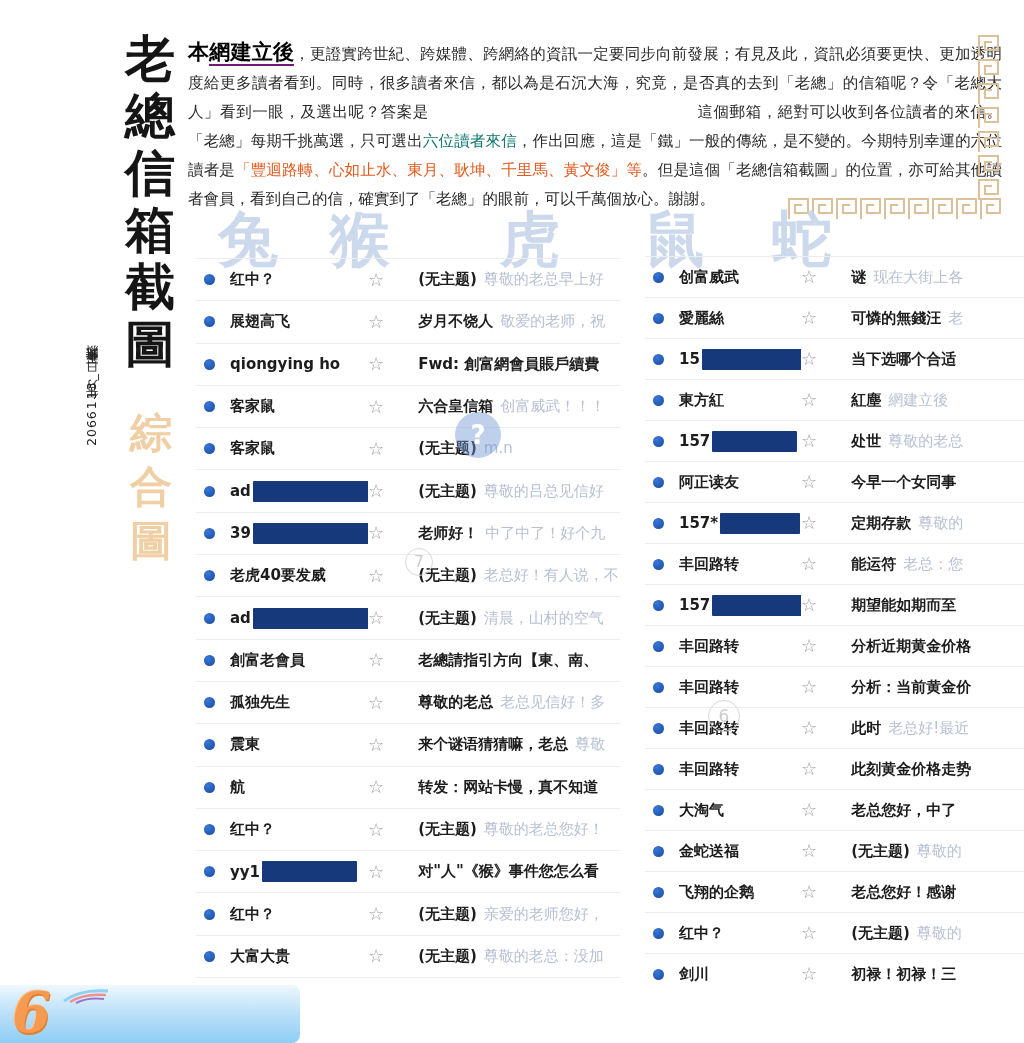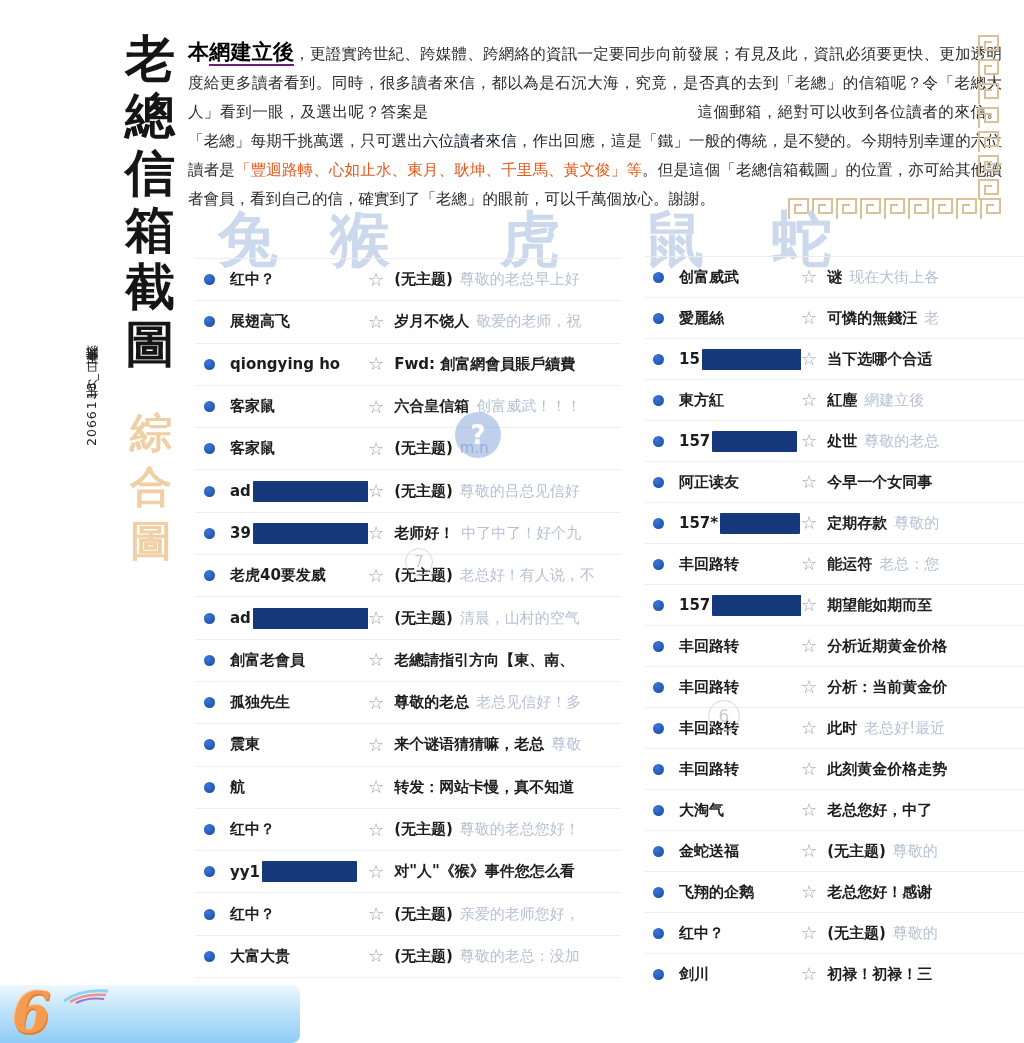--- a/index.html
+++ b/index.html
@@ -17,21 +17,21 @@
   #date-vert{position:absolute;left:84px;top:246px;height:200px;
       writing-mode:vertical-rl;transform:rotate(180deg);font-size:12.5px;color:#222;
       letter-spacing:1px;white-space:nowrap;}
 
   
   #intro{position:absolute;left:188px;top:22px;width:814px;font-size:15.5px;line-height:29px;
       color:#2a2a2a;text-align:justify;}
   #intro .lead{font-size:21px;font-weight:900;color:#000;}
   #intro .lead-u{border-bottom:2px solid #701a75;}
   #intro .blank{display:inline-block;width:268px;height:4px;}
-  #intro .magenta{color:#0f172a;}
+  #intro .magenta{color:#0f766e;}
   #intro .orange{color:#e4591c;}
 
   
   #meander-v{position:absolute;left:976px;top:34px;display:flex;flex-direction:column;}
   #meander-h{position:absolute;left:786px;top:197px;display:flex;}
   .key-unit{width:24px;height:24px;display:block;}
 
   
   .zodiac{position:absolute;top:200px;font-size:60px;font-weight:900;color:#c7d4eb;
       font-family:"DejaVu Serif","Liberation Serif",serif;opacity:.9;}
@@ -47,21 +47,21 @@
   .dot{flex:none;width:11px;height:11px;border-radius:50%;
       background:radial-gradient(circle at 35% 30%,#3a76d8,#164a9e);margin-right:15px;}
   .sender{flex:none;font-weight:700;font-size:15px;color:#1d1d1d;overflow:hidden;
       display:flex;align-items:center;text-align:right;}
   #list-left .sender{width:138px;}
   #list-right .sender{width:122px;}
   .redact{display:inline-block;height:21px;background:#16397c;border-radius:1px;
       margin-left:2px;flex:none;}
   .star{flex:none;font-size:18px;color:#9d9d9d;margin-right:10px;line-height:1;}
   .subject{overflow:hidden;font-size:15px;}
-  .subj-bold{font-weight:700;color:#1d1d1d;}
+  .subj-bold{font-weight:700;color:#1d1d1d;margin-left:24px;}
   .subj-faded{color:#b7c0d3;margin-left:7px;}
 
   
   .bubble-q{position:absolute;left:455px;top:412px;width:46px;height:46px;border-radius:50%;
       background:rgba(112,150,214,.45);color:#fff;font-size:26px;font-weight:700;
       display:flex;align-items:center;justify-content:center;}
   .circ-num{position:absolute;border:1.5px solid #d9d9d9;border-radius:50%;color:#cccccc;
       display:flex;align-items:center;justify-content:center;background:transparent;}
   #circ7{left:405px;top:548px;width:26px;height:26px;font-size:15px;}
   #circ6{left:708px;top:700px;width:30px;height:30px;font-size:17px;}

